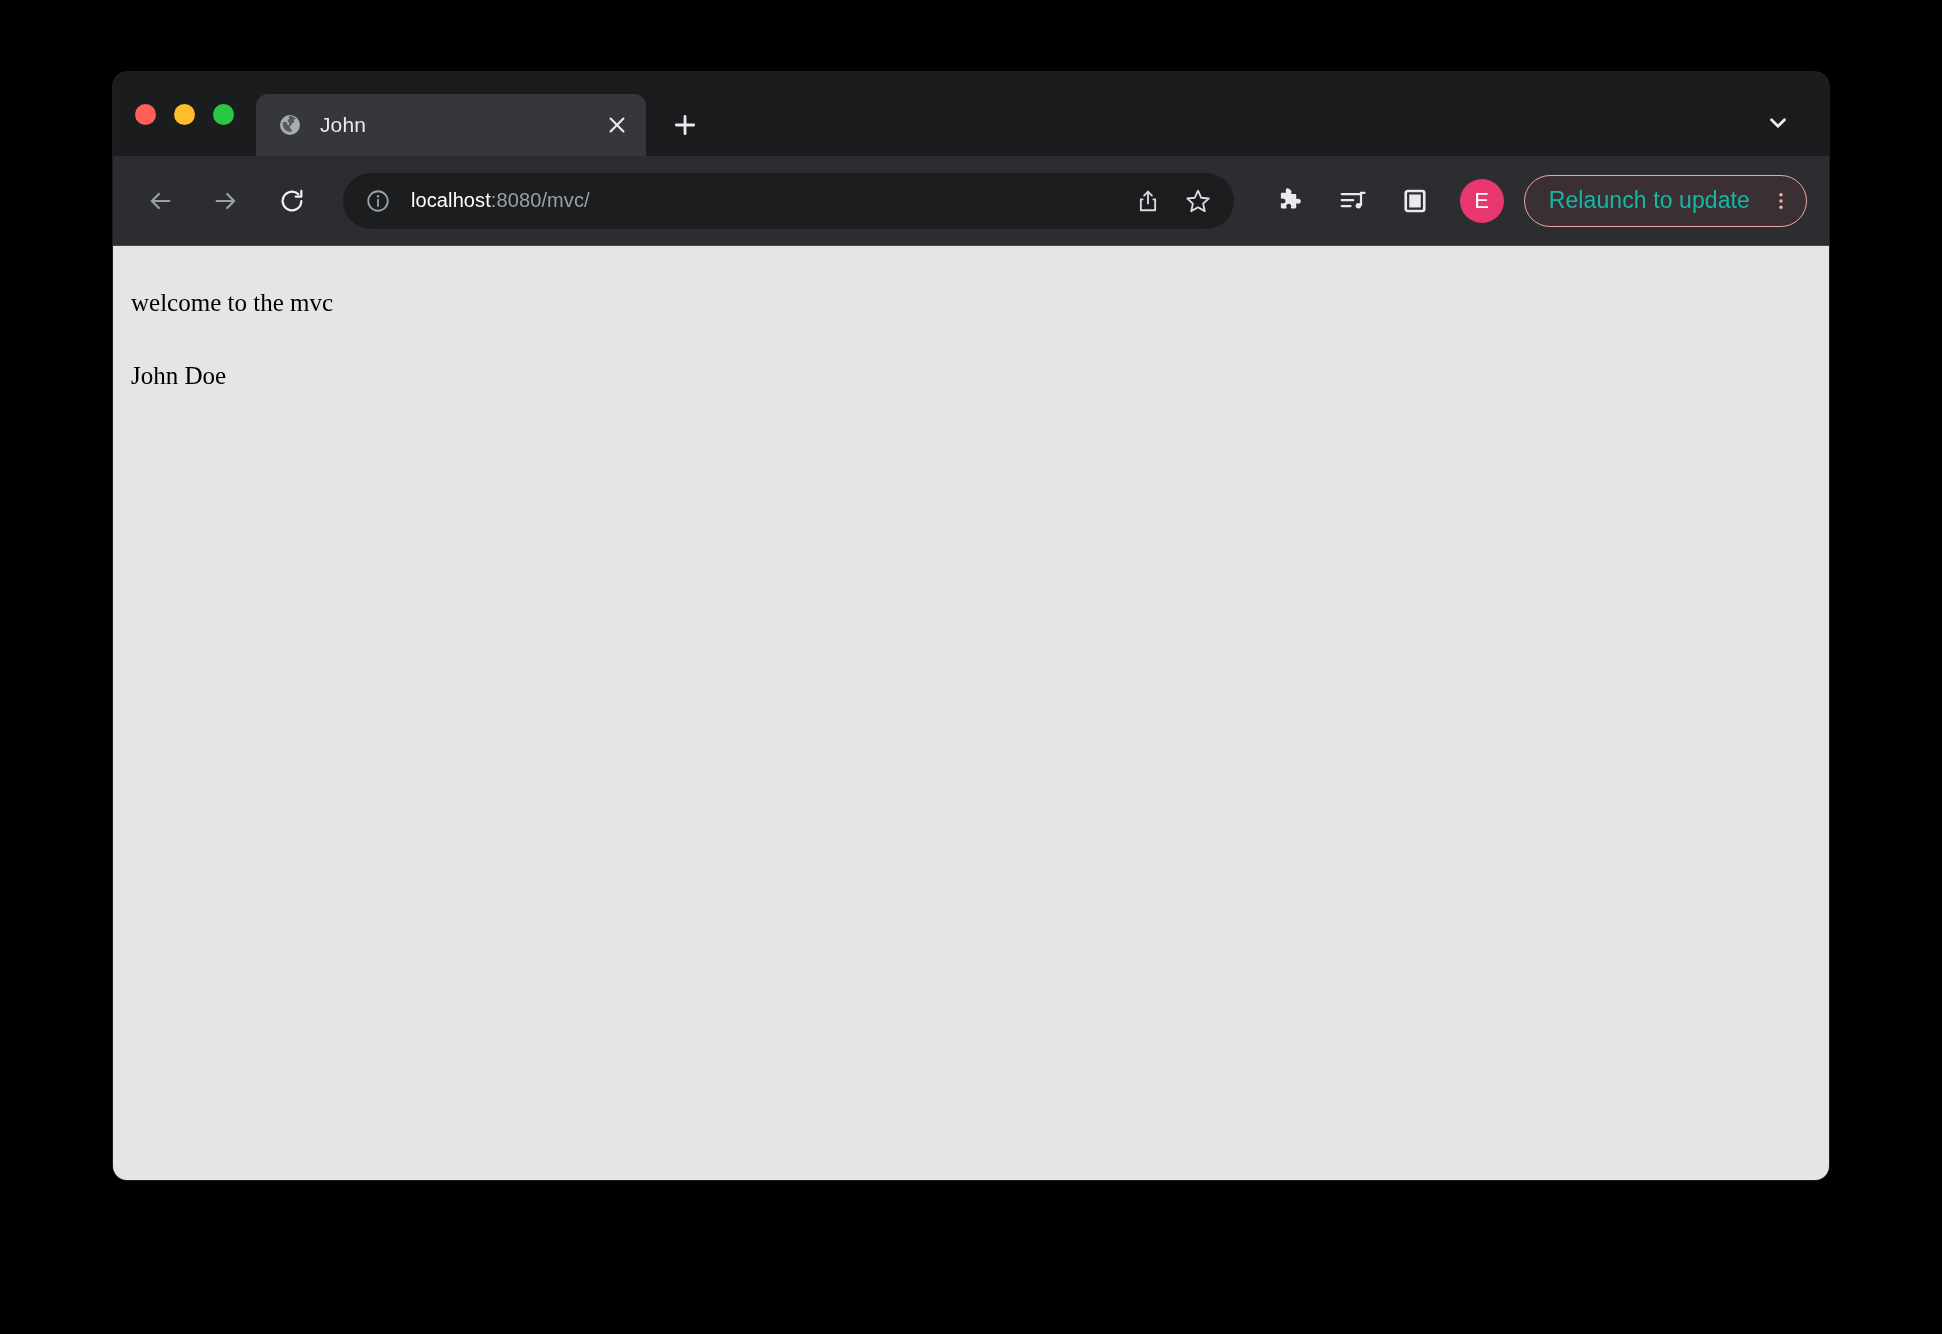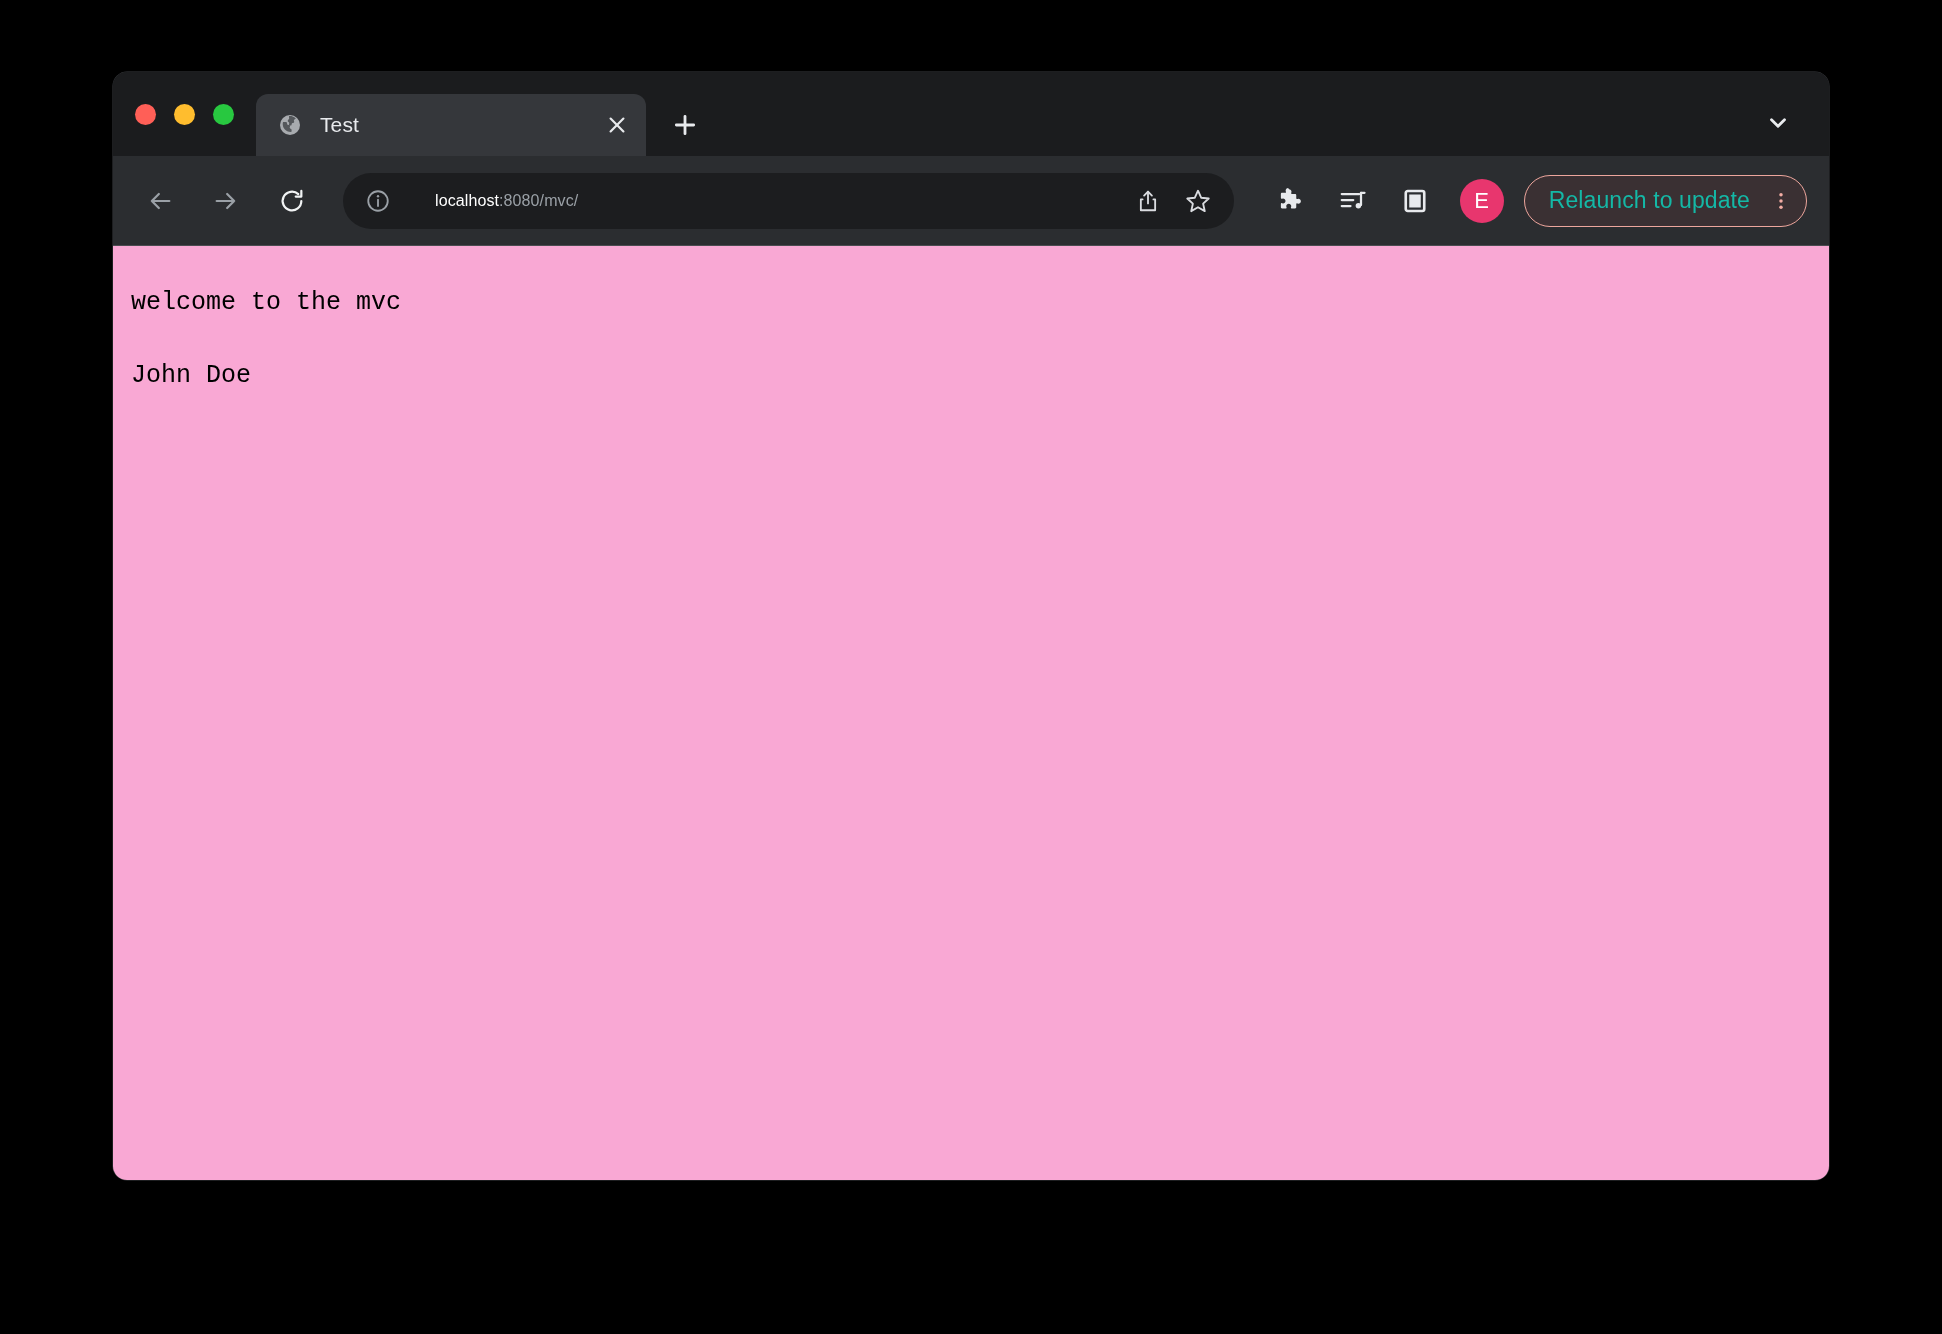--- a/index.html
+++ b/index.html
@@ -178,27 +178,26 @@
     width: 26px;
     height: 26px;
     flex: 0 0 auto;
     color: #9aa0a6;
     margin-right: 20px;
     display: block;
   }
 
   .omnibox-url {
     flex: 1 1 auto;
-    font-size: 16px;
+    font-size: 20px;
     color: #9aa0a6;
     white-space: nowrap;
     overflow: hidden;
     letter-spacing: 0.1px;
     min-width: 0;
-    margin-left: 24px;
   }
   .omnibox-url .host { color: #ffffff; }
 
   .omni-icon {
     width: 44px;
     height: 44px;
     flex: 0 0 auto;
     display: flex;
     align-items: center;
     justify-content: center;
@@ -261,25 +260,25 @@
     margin-left: 12px;
     display: flex;
     align-items: center;
     justify-content: center;
     color: #f3ada5;
     cursor: default;
   }
 
   
   .page-content {
-    background: #f9a8d4;
+    background: #e5e5e5;
     height: calc(100% - 84px - 90px);
     padding: 0;
     overflow: hidden;
-    font-family: Liberation Mono, monospace;
+    font-family: Liberation Serif, serif;
   }
 
   .page-para {
     margin: 0;
     color: #000000;
     font-size: 25px;
     line-height: 1.18;
   }
   .page-para.first { padding: 42px 0 0 18px; }
   .page-para.second { padding: 43px 0 0 18px; }
@@ -299,21 +298,21 @@
         <span class="light green"></span>
       </div>
 
       <div class="tabs-area">
         <div class="tab">
           <svg class="tab-favicon" viewBox="0 0 24 24">
             <circle cx="12" cy="12" r="10" fill="#a8abaf"></circle>
             <path d="M5 9c1.5.4 2.6-.6 3.6.3.8.7.1 1.9 1 2.4.9.5 2-.1 2.4.8.4.9-.6 1.7-.2 2.6.3.7 1.3.6 1.7 1.3.4.8-.2 1.7.2 2.4-3.9.6-7.6-1.9-8.7-5.6-.4-1.4-.4-2.8 0-4.2z" fill="#55585c"></path>
             <path d="M14.6 3.4c1.2.4 2.3 1.1 3.2 2-.5.7-1.6.8-1.9 1.7-.2.8.6 1.5.2 2.2-.4.8-1.6.5-2.2 1.1-.5.6 0 1.6-.7 2-.8.4-1.5-.5-2.2-.2-.4-.8.4-1.5.2-2.3-.2-.9-1.4-1-1.5-1.9-.1-1 1.1-1.4 1.4-2.3.3-1-.6-2 .1-2.6.9-.2 2.4-.1 3.4.3z" fill="#55585c"></path>
           </svg>
-          <span class="tab-title">Test</span>
+          <span class="tab-title">John</span>
           <span class="tab-close">
             <svg width="22" height="22" viewBox="0 0 24 24">
               <path d="M5 5 L19 19 M19 5 L5 19" stroke="currentColor" stroke-width="2.4" stroke-linecap="round" fill="none"></path>
             </svg>
           </span>
         </div>
 
         <div class="new-tab-btn">
           <svg width="26" height="26" viewBox="0 0 24 24">
             <path d="M12 4 V20 M4 12 H20" stroke="currentColor" stroke-width="2.6" stroke-linecap="round" fill="none"></path>

